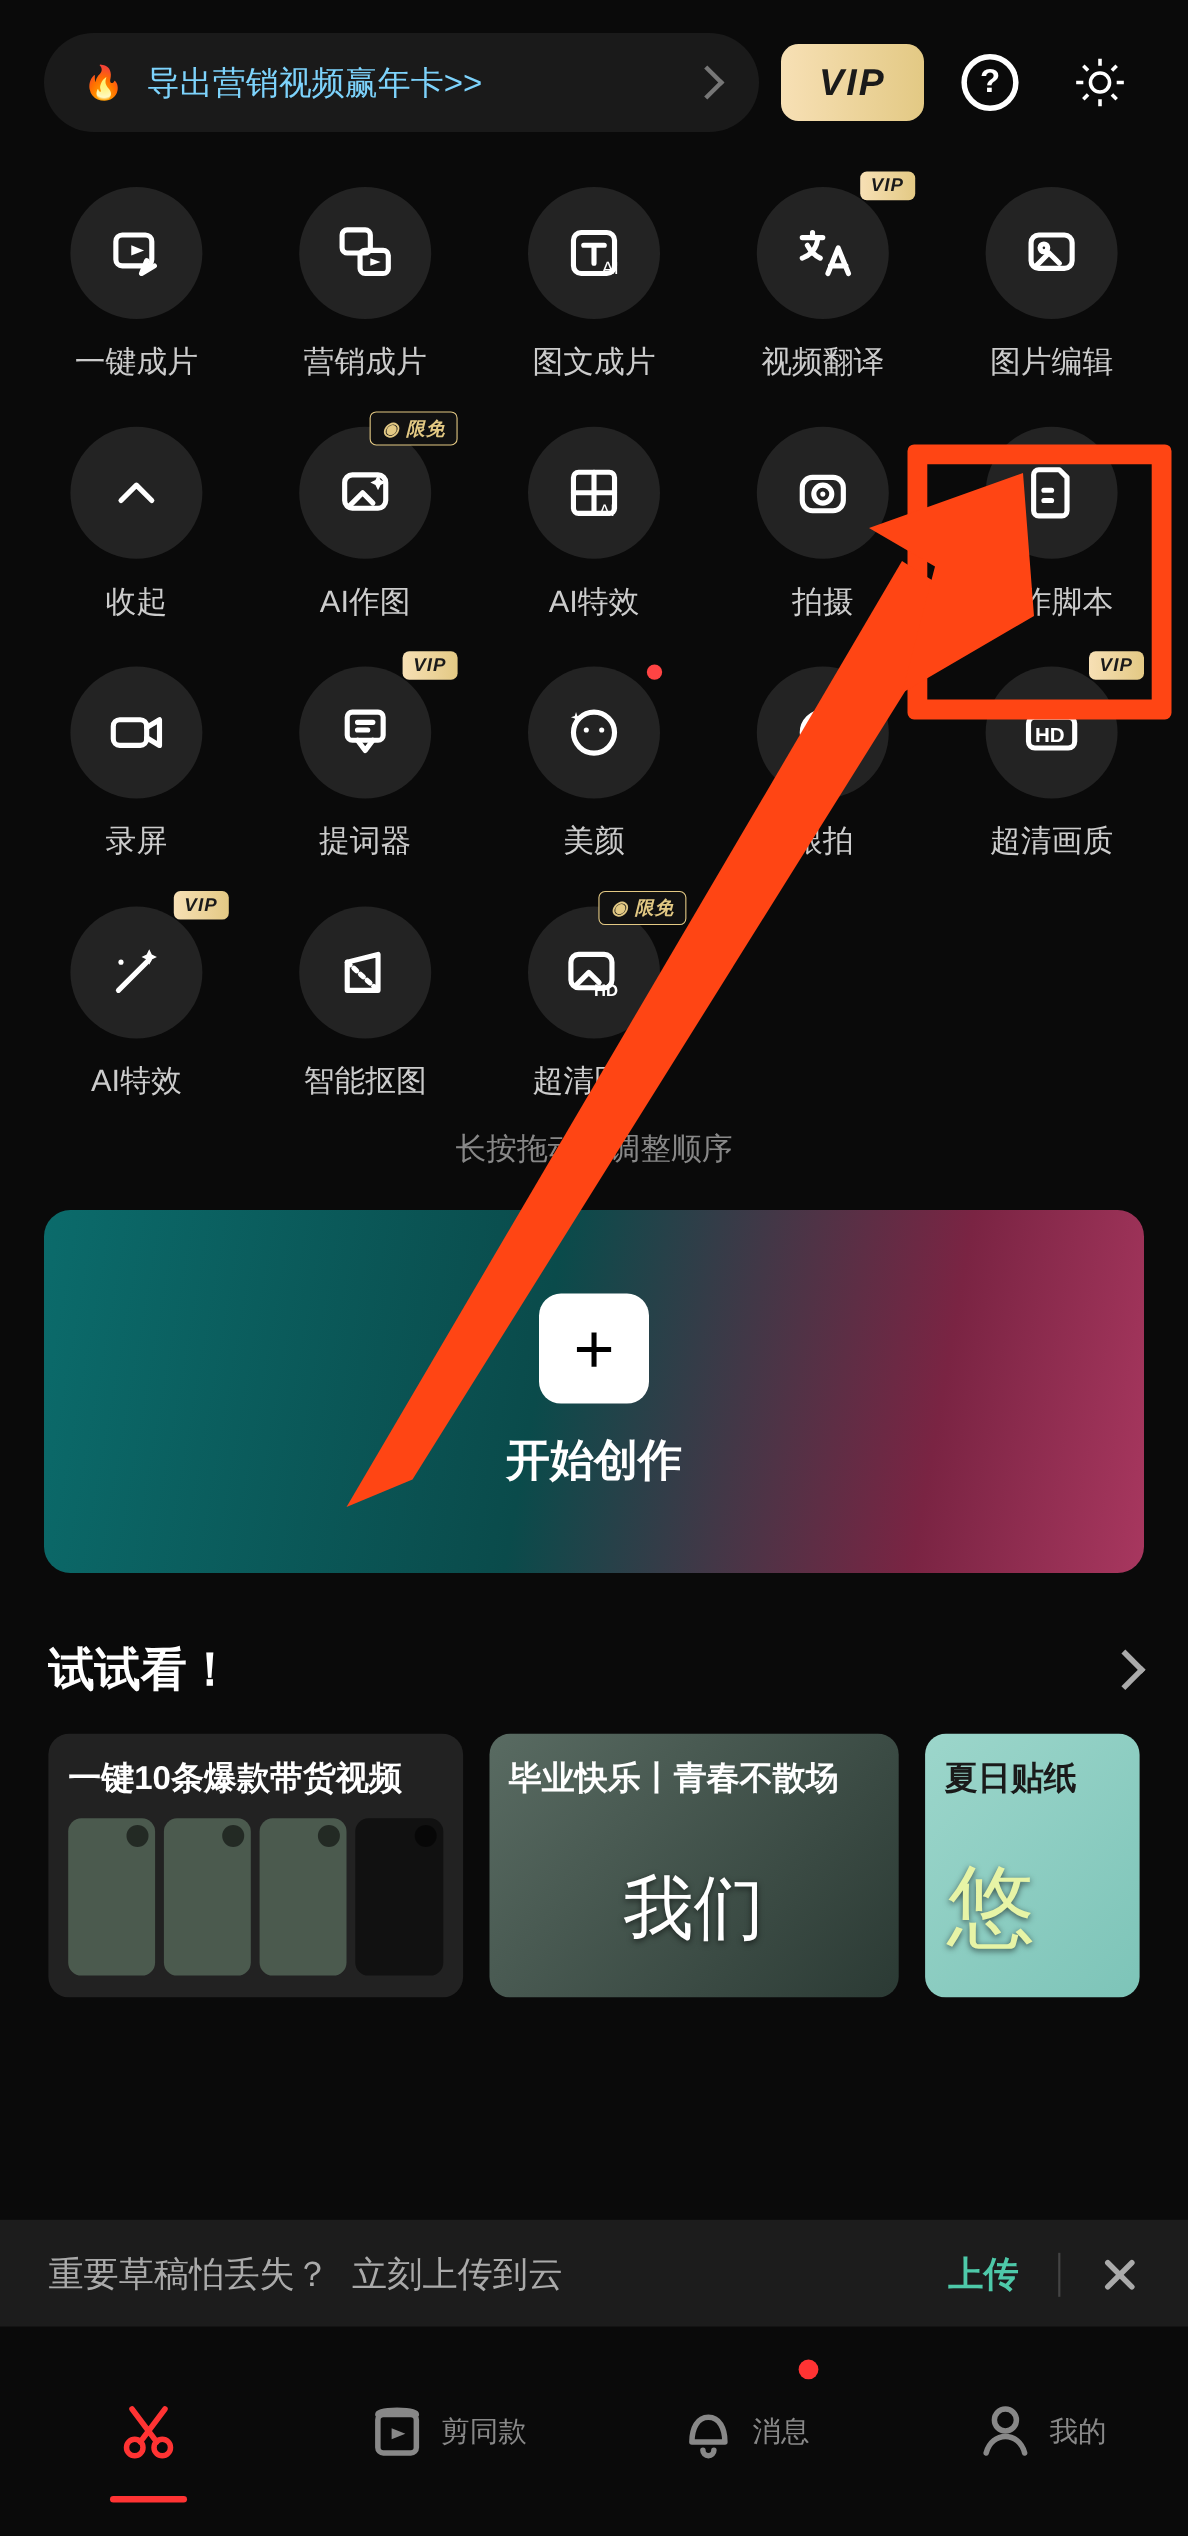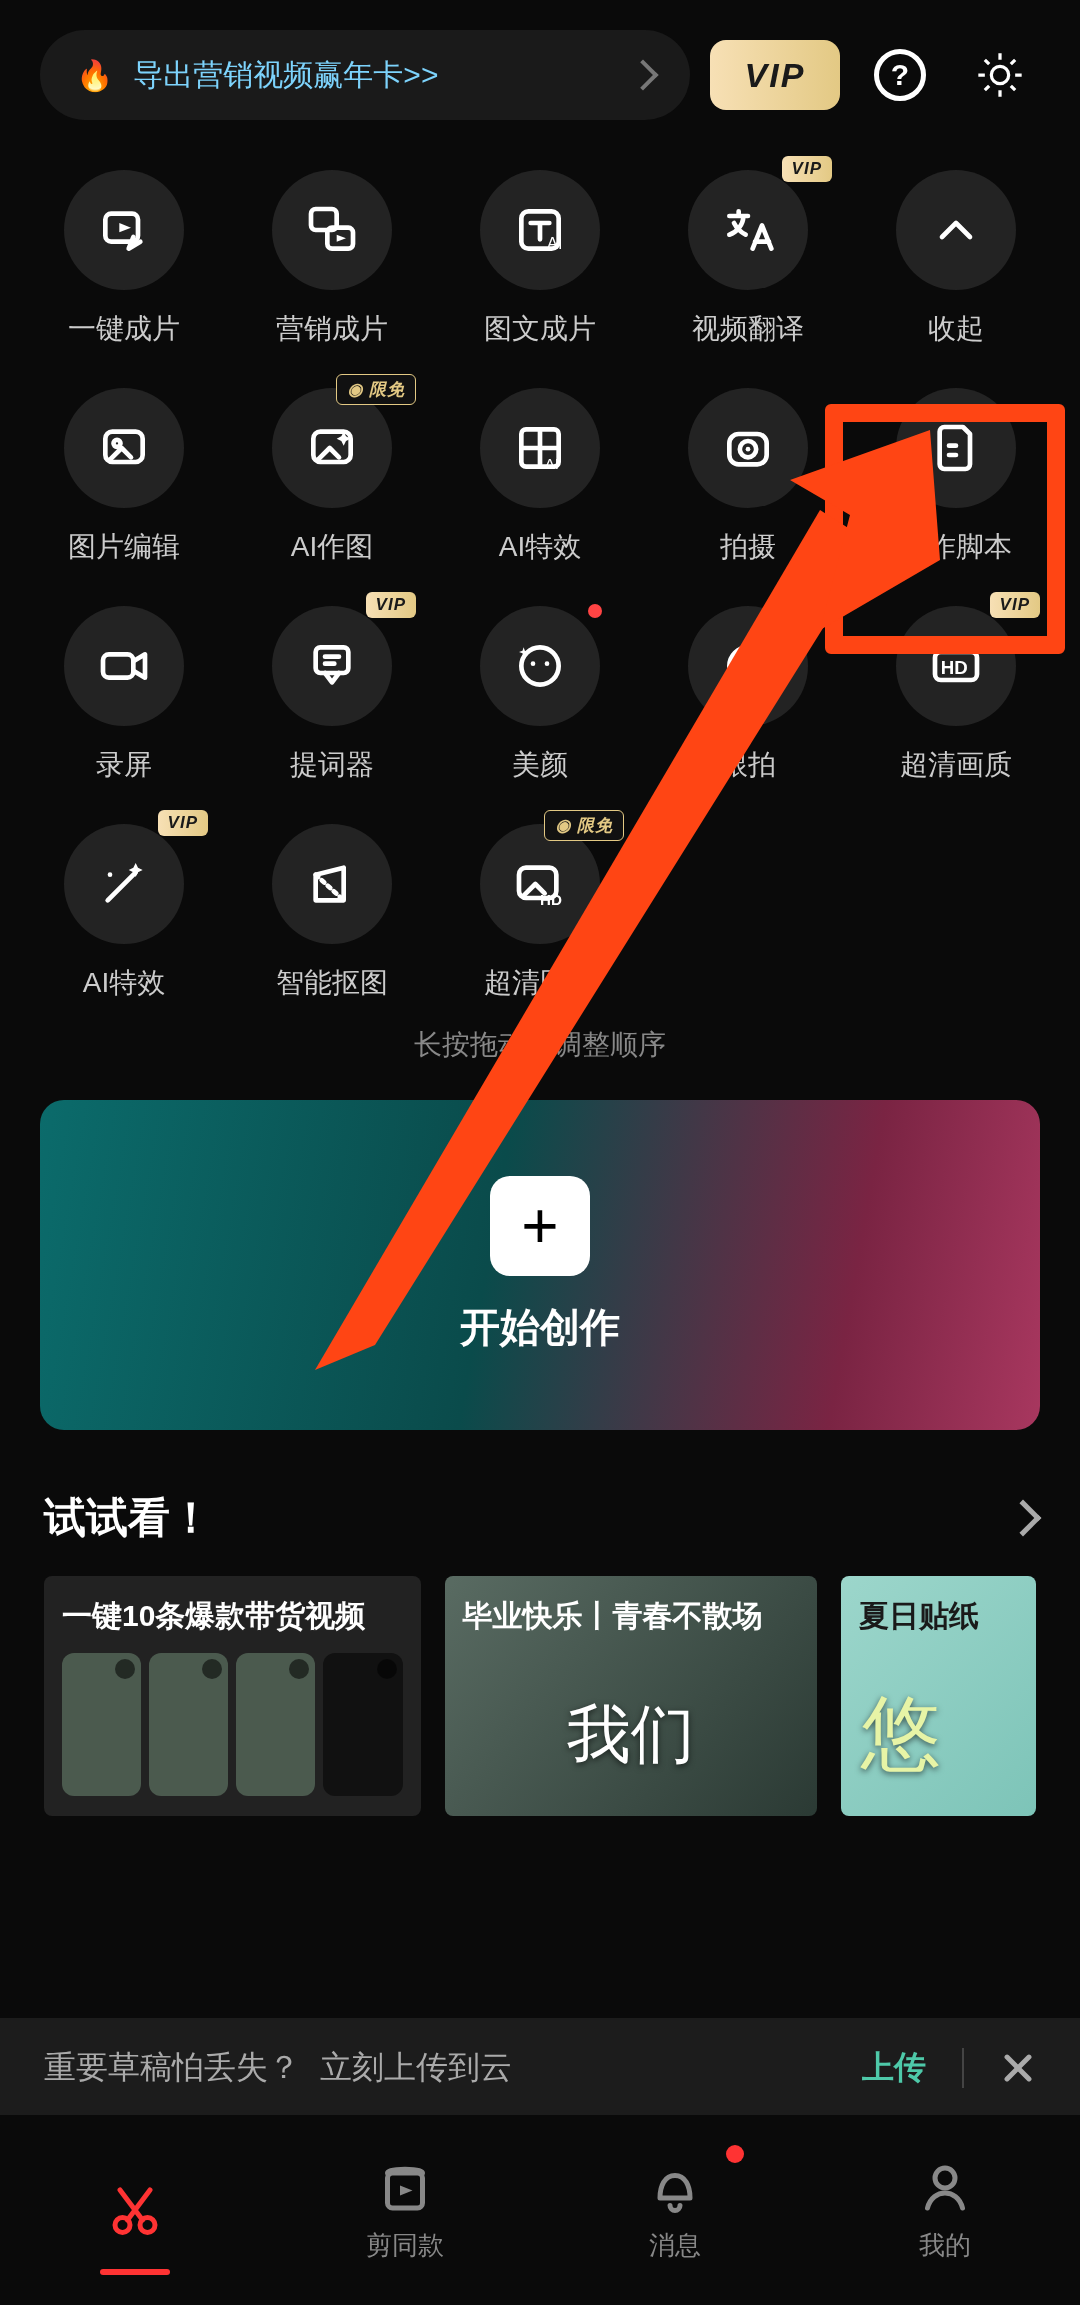--- a/index.html
+++ b/index.html
@@ -111,21 +111,21 @@
     font-size:64px;color:#000;font-weight:300;
   }
   .banner-label { font-size:40px; color:#fff; font-weight:600; }
 
   
   .try-header { display:flex; align-items:center; margin:60px 44px 30px 44px; }
   .try-title { font-size:42px; font-weight:700; flex:1; }
   .try-chev { width:26px;height:26px;border-top:5px solid #aaa;border-right:5px solid #aaa;transform:rotate(45deg);}
   .cards { display:flex; gap:24px; padding:0 44px; overflow:hidden;}
   .card {
-    border-radius:8px; background:#222; position:relative;
+    border-radius:19px; background:#222; position:relative;
     display:flex; flex-direction:column;
   }
   .card-a { width:420px; height:240px; padding:20px 18px; }
   .card-title { font-size:30px; color:#fff; font-weight:600; margin-bottom:16px;}
   .thumbs { display:flex; gap:8px; flex:1;}
   .thumb { flex:1; background:#4b5a4e; border-radius:12px; position:relative;}
   .thumb::after{content:"";position:absolute;top:6px;right:6px;width:20px;height:20px;background:#0008;border-radius:50%;}
   .thumb-dark{background:#111;}
   .card-b { width:420px; height:240px; background:linear-gradient(130deg,#596b62 0%, #2b3a34 100%); display:flex;flex-direction:column; }
   .card-b .card-title{ padding:20px 18px 0 18px;}
@@ -156,21 +156,21 @@
   }
   .cloud-close::before{transform:translate(-50%,-50%) rotate(45deg);}
   .cloud-close::after{transform:translate(-50%,-50%) rotate(-45deg);}
 
   
   .tabbar {
     position:absolute; left:0; right:0; bottom:0; height:190px;
     background:#0a0a0a; display:flex;
   }
   .tab {
-    flex:1; display:flex; flex-direction:column; align-items:center; justify-content:center; gap:10px;
+    flex:1; display:flex; flex-direction:row; align-items:center; justify-content:center; gap:10px;
     position:relative;
   }
   .tab svg { width:60px;height:60px; stroke:#888; fill:none; stroke-width:4; stroke-linecap:round; stroke-linejoin:round;}
   .tab.active svg { stroke:#f33;}
   .tab.active::after{
     content:""; position:absolute; bottom:30px; width:70px; height:6px; background:#f33; border-radius:3px;
   }
   .tab-label { font-size:26px; color:#888;}
   .badge-dot {
     position:absolute; top:30px; right:66px; width:18px;height:18px;background:#f33;border-radius:50%;
@@ -251,35 +251,35 @@
           <path d="M8 12h16M16 8v4M20 12c0 8-6 14-12 16M12 18c2 4 6 8 10 10"></path>
           <path d="M28 40l8-20 8 20M30 34h12"></path>
         </svg>
     </div>
     <span class="cell-label">视频翻译</span>
   </div>
 
   <div class="cell">
     <div class="circle">
         <svg viewBox="0 0 48 48">
-          <path d="M12 30l12-12 12 12"></path>
-        </svg>
-      </div>
-    <span class="cell-label">收起</span>
-  </div>
-
-  <div class="cell">
-    <div class="circle">
-        <svg viewBox="0 0 48 48">
           <rect x="8" y="10" width="32" height="26" rx="6"></rect>
           <circle cx="18" cy="20" r="3"></circle>
           <path d="M12 34l10-10 8 8"></path>
         </svg>
       </div>
     <span class="cell-label">图片编辑</span>
+  </div>
+
+  <div class="cell">
+    <div class="circle">
+        <svg viewBox="0 0 48 48">
+          <path d="M12 30l12-12 12 12"></path>
+        </svg>
+      </div>
+    <span class="cell-label">收起</span>
   </div>
 
   <div class="cell">
     <div class="circle">
       <span class="corner-badge badge-free">◉ <span>限免</span></span>
       <svg viewBox="0 0 48 48">
           <rect x="8" y="10" width="32" height="26" rx="6"></rect>
           <path d="M12 34l10-10 8 8"></path>
           <path d="M34 10l2 4 4 2-4 2-2 4-2-4-4-2 4-2z" fill="#fff" stroke="none"></path>
         </svg>

